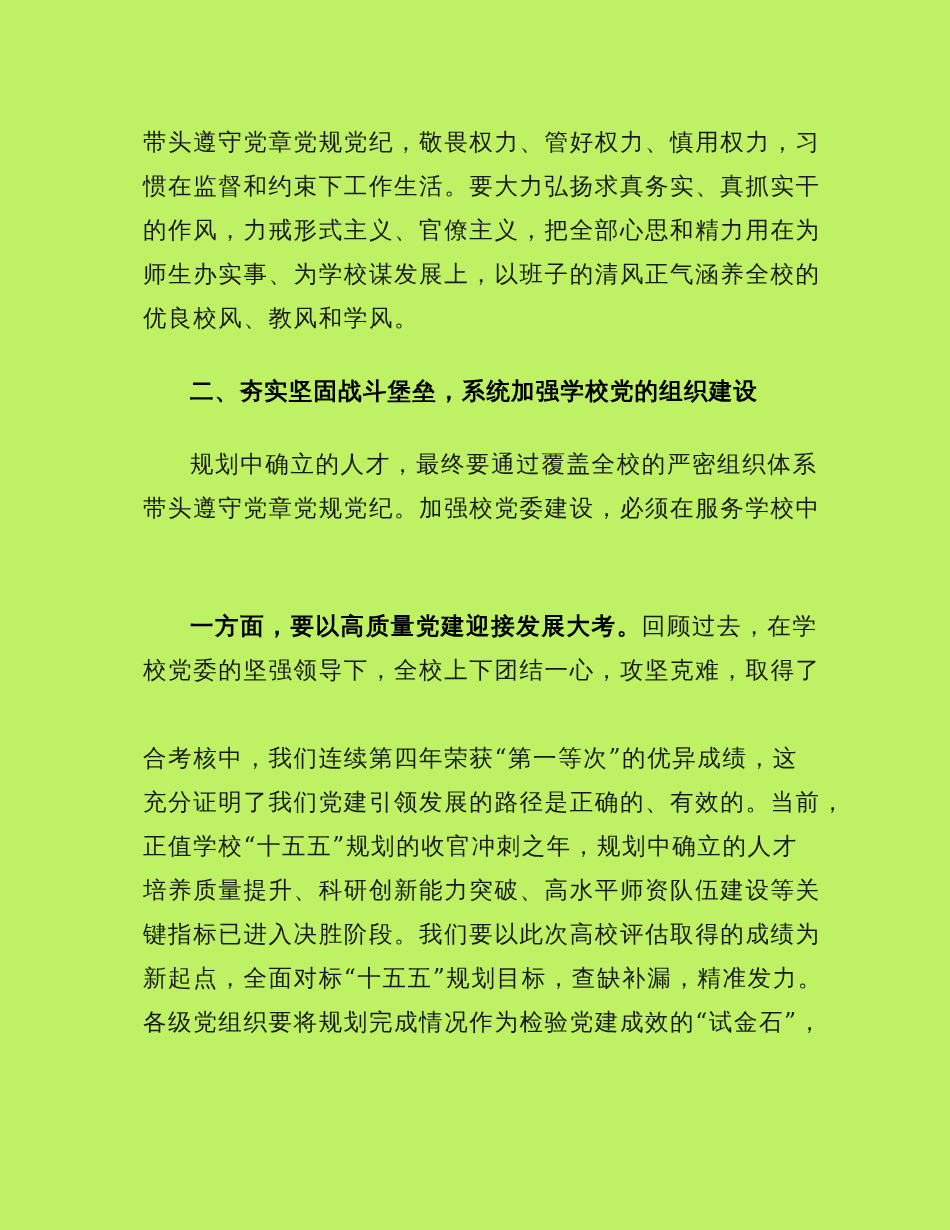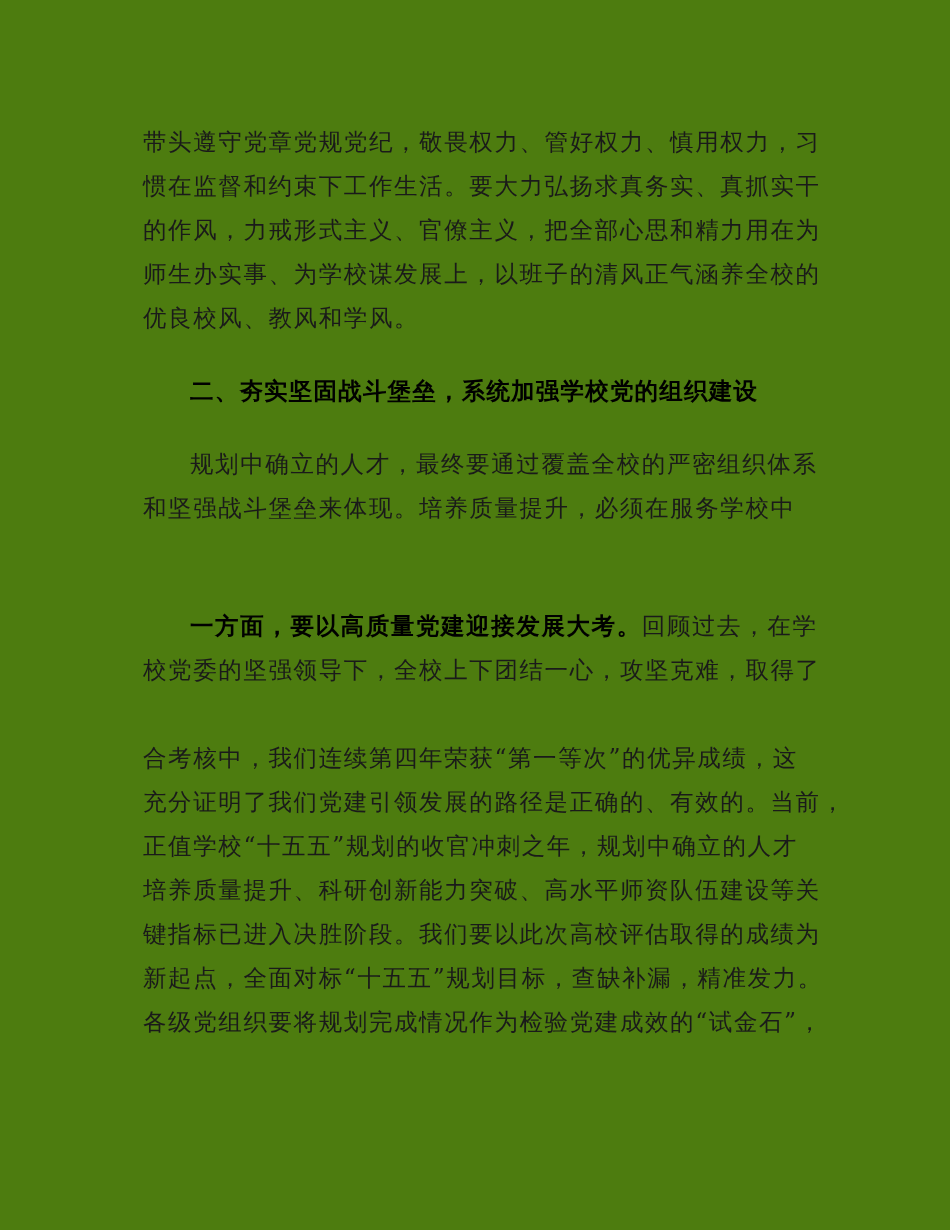--- a/index.html
+++ b/index.html
@@ -1,17 +1,17 @@
 <!DOCTYPE html>
 <html><head>
 <meta charset="utf-8">
 <style>
   html, body { margin: 0; padding: 0; background: #ffffff; }
   body { width: 950px; height: 1230px; position: relative; overflow: hidden; }
-  .page { position: absolute; left: 0; top: 0; width: 950px; height: 1230px; background: #4d7c0f; }
+  .page { position: absolute; left: 0; top: 0; width: 950px; height: 1230px; background: #bef264; }
   .line {
     position: absolute; left: 143px; width: 680px;
     font-family: "DejaVu Serif", "Liberation Serif", serif;
     font-size: 23.5px; color: #1a1a1a; white-space: nowrap;
     letter-spacing: 1.6px; line-height: 30px;
   }
   .bold { font-family: Liberation Mono, monospace; font-weight: bold; color: #000; }
   .heading { font-family: "DejaVu Sans", "Liberation Sans", sans-serif; font-weight: bold; color: #000; letter-spacing: 1.2px; }
 </style>
 </head>
@@ -20,21 +20,21 @@
 <div class="page">
   <div class="line" style="top:127px">带头遵守党章党规党纪，敬畏权力、管好权力、慎用权力，习</div>
   <div class="line" style="top:171px">惯在监督和约束下工作生活。要大力弘扬求真务实、真抓实干</div>
   <div class="line" style="top:215px">的作风，力戒形式主义、官僚主义，把全部心思和精力用在为</div>
   <div class="line" style="top:259px">师生办实事、为学校谋发展上，以班子的清风正气涵养全校的</div>
   <div class="line heading" style="top:376px; left:190px">二、夯实坚固战斗堡垒，系统加强学校党的组织建设</div>
 
   <div class="line" style="top:303px">优良校风、教风和学风。</div>
 
   <div class="line" style="top:449px; left:190px">规划中确立的人才，最终要通过覆盖全校的严密组织体系</div>
-  <div class="line" style="top:493px">和坚强战斗堡垒来体现。培养质量提升，必须在服务学校中</div>
+  <div class="line" style="top:493px">带头遵守党章党规党纪。加强校党委建设，必须在服务学校中</div>
 
   <div class="line" style="top:611px; left:190px">
     <span class="bold">一方面，要以高质量党建迎接发展大考。</span><span>回顾过去，在学</span>
   </div>
   <div class="line" style="top:655px">校党委的坚强领导下，全校上下团结一心，攻坚克难，取得了</div>
   <div class="line" style="top:743px">合考核中，我们连续第四年荣获“第一等次”的优异成绩，这</div>
   <div class="line" style="top:787px">充分证明了我们党建引领发展的路径是正确的、有效的。当前，</div>
   <div class="line" style="top:831px">正值学校“十五五”规划的收官冲刺之年，规划中确立的人才</div>
   <div class="line" style="top:875px">培养质量提升、科研创新能力突破、高水平师资队伍建设等关</div>
   <div class="line" style="top:919px">键指标已进入决胜阶段。我们要以此次高校评估取得的成绩为</div>

